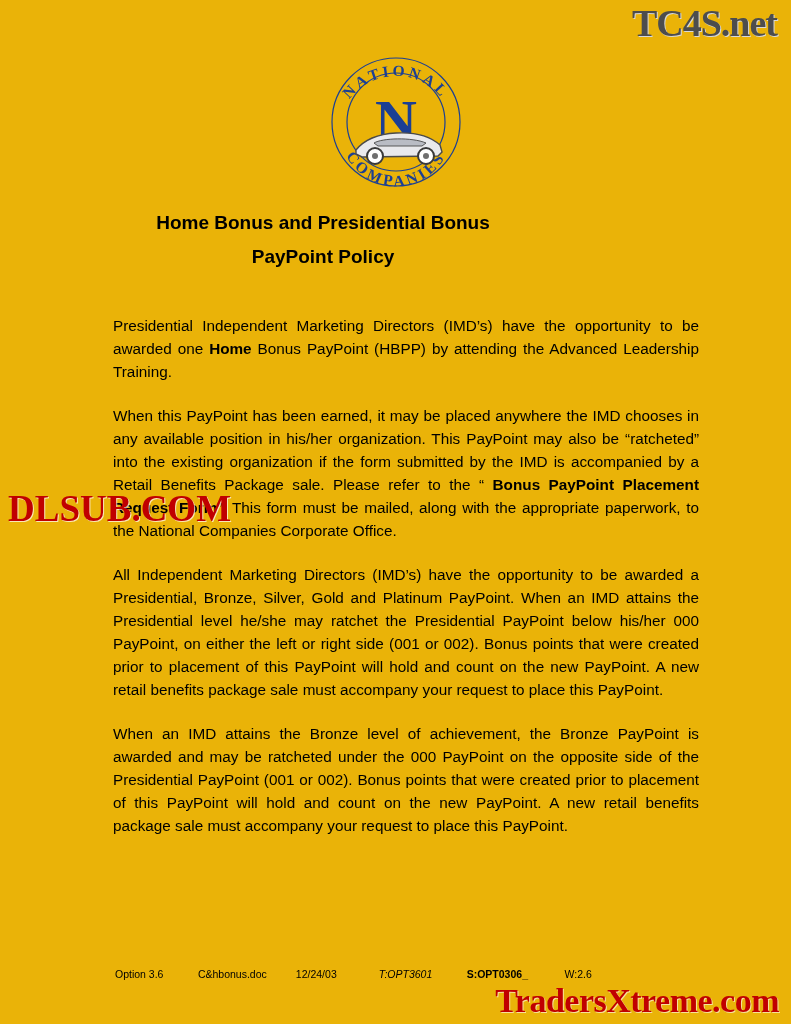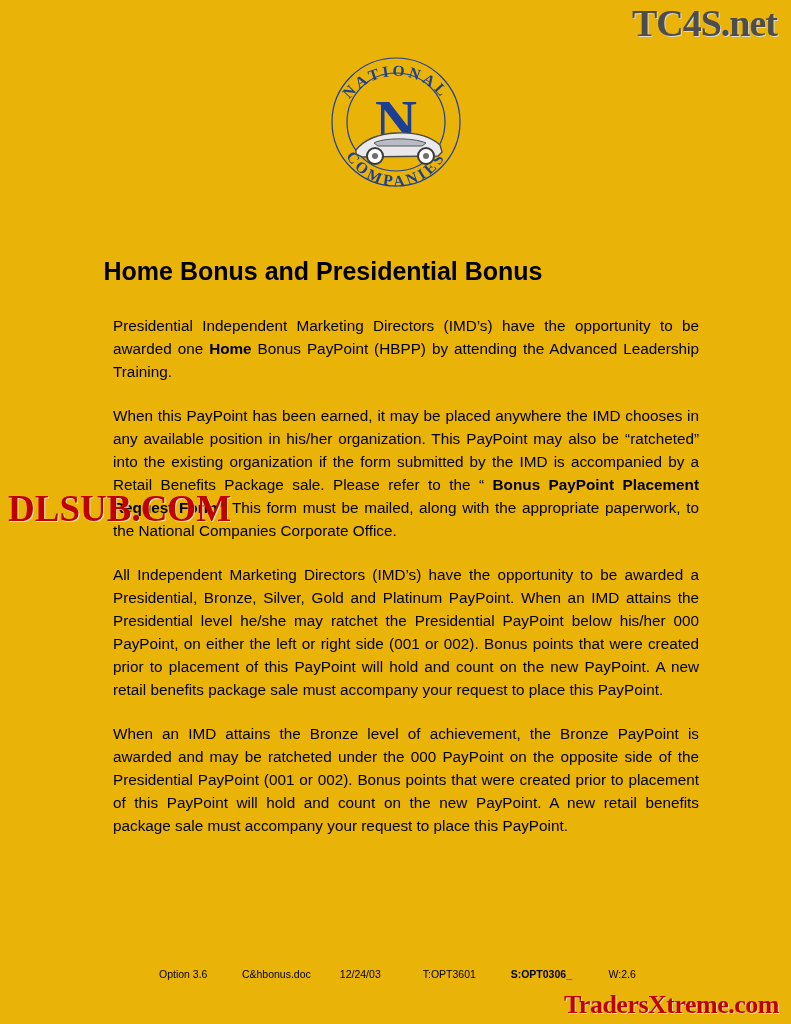--- a/index.html
+++ b/index.html
@@ -50,24 +50,23 @@
 
   
   .doc-title {
     position: absolute;
     top: 206px;
     left: 0;
     width: 646px;
     text-align: center;
     font-family: "Liberation Sans", sans-serif;
     font-weight: bold;
-    font-size: 25px;
+    font-size: 19px;
     line-height: 34px;
     color: #000000;
-    margin-top: 48px;
   }
 
   
   .body-col {
     position: absolute;
     top: 314px;
     left: 113px;
     width: 586px;
   }
   .para {
@@ -104,35 +103,35 @@
     position: absolute;
     left: 115px;
     top: 968px;
     width: 600px;
     font-family: "Liberation Sans", sans-serif;
     font-size: 10.5px;
     color: #000000;
     white-space: nowrap;
   }
   .footer span { display: inline-block; }
-  .f1 { width: 80px; margin-left: 44px; }
+  .f1 { width: 80px; }
   .f2 { width: 95px; }
   .f3 { width: 80px; }
-  .f4 { width: 85px; }
+  .f4 { width: 85px; font-style: italic; }
   .f5 { width: 95px; font-weight: bold; }
   .f6 { width: 60px; }
 
   
   .tx-wm {
     position: absolute;
     right: 12px;
     bottom: 4px;
     font-family: "Liberation Serif", serif;
     font-weight: bold;
-    font-size: 26px;
+    font-size: 34px;
     color: #c00000;
     letter-spacing: -0.5px;
     text-shadow: 1px 1px 0 rgba(255,255,255,0.6);
   }
 </style>
 </head>
 <body>
 
 <div class="page">
 
@@ -165,20 +164,21 @@
           <circle cx="53" cy="108" r="3" fill="#6f6f6f"></circle>
           <circle cx="104" cy="108" r="8" fill="#ffffff" stroke="#3a3a3a" stroke-width="2"></circle>
           <circle cx="104" cy="108" r="3" fill="#6f6f6f"></circle>
         </g>
       </svg>
     </div>
   </div>
 
   <div class="doc-title">
     <div>Home Bonus and Presidential Bonus</div>
+    <div>PayPoint Policy</div>
   </div>
 
   <div class="body-col">
     <p class="para"><span>Presidential Independent Marketing Directors (IMD’s) have the opportunity to be awarded one </span><b>Home</b><span> Bonus PayPoint (HBPP) by attending the Advanced Leadership Training.</span></p>
     <p class="para"><span>When this PayPoint has been earned, it may be placed anywhere the IMD chooses in any available position in his/her organization.  This PayPoint may also be “ratcheted” into the existing organization if the form submitted by the IMD is accompanied by a Retail Benefits Package sale.  Please refer to the “ </span><b>Bonus PayPoint Placement Request Form</b><span>”.  This form must be mailed, along with the appropriate paperwork, to the National Companies Corporate Office.</span></p>
     <p class="para"><span>All Independent Marketing Directors (IMD’s) have the opportunity to be awarded a Presidential, Bronze, Silver, Gold and Platinum PayPoint.  When an IMD attains the Presidential level he/she may ratchet the Presidential PayPoint below his/her 000 PayPoint, on either the left or right side (001 or 002).  Bonus points that were created prior to placement of this PayPoint will hold and count on the new PayPoint.   A new retail benefits package sale must accompany your request to place this PayPoint.</span></p>
     <p class="para"><span>When an IMD attains the Bronze level of achievement, the Bronze PayPoint is awarded and may be ratcheted under the 000 PayPoint on the opposite side of the Presidential PayPoint (001 or 002).  Bonus points that were created prior to placement of this PayPoint will hold and count on the new PayPoint.   A new retail benefits package sale must accompany your request to place this PayPoint.</span></p>
   </div>
 
   <div class="dlsub-wm">

